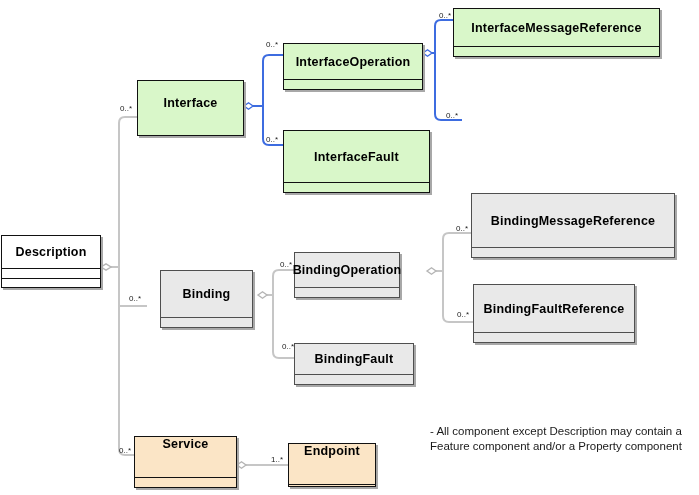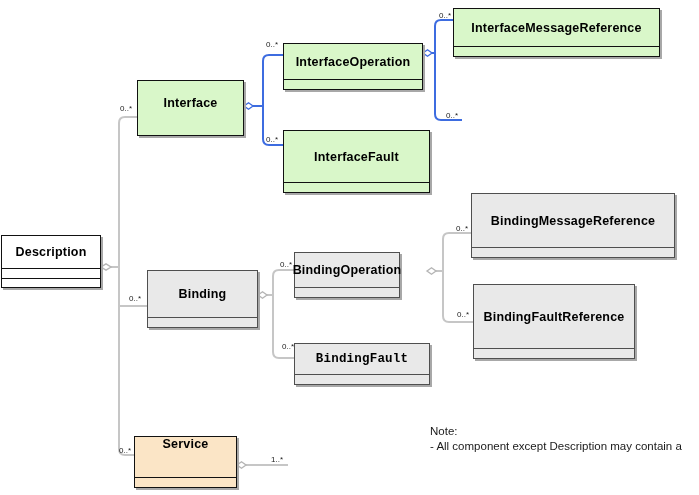--- a/index.html
+++ b/index.html
@@ -92,62 +92,66 @@
     <div class="title">InterfaceMessageReference</div>
     <div class="strip"></div>
   </div>
 
 
   <div class="node green" style="left:283px;top:130px;width:147px;height:63px;">
     <div class="title">InterfaceFault</div>
     <div class="strip"></div>
   </div>
 
-  <div class="node grey" style="left:147px;top:270px;width:111px;height:58px;">
+  <div class="node grey" style="left:160px;top:270px;width:93px;height:58px;">
     <div class="title">Binding</div>
     <div class="strip"></div>
   </div>
 
   <div class="node grey" style="left:294px;top:252px;width:106px;height:46px;">
     <div class="title">BindingOperation</div>
     <div class="strip"></div>
   </div>
 
   <div class="node grey" style="left:471px;top:193px;width:204px;height:65px;">
     <div class="title">BindingMessageReference</div>
     <div class="strip"></div>
   </div>
 
-  <div class="node grey" style="left:473px;top:284px;width:162px;height:75px;">
+  <div class="node grey" style="left:473px;top:284px;width:162px;height:59px;">
     <div class="title">BindingFaultReference</div>
     <div class="strip"></div>
   </div>
 
-  <div class="node grey" style="left:294px;top:343px;width:136px;height:42px;font-family:Liberation Mono, monospace;">
+  <div class="node grey" style="left:294px;top:343px;width:120px;height:42px;">
     <div class="title">BindingFault</div>
     <div class="strip"></div>
   </div>
 
   <div class="node peach" style="left:134px;top:436px;width:103px;height:52px;">
     <div class="title">Service</div>
     <div class="strip"></div>
   </div>
 
+  <div class="node peach" style="left:288px;top:443px;width:88px;height:44px;">
+    <div class="title">Endpoint</div>
+    <div class="strip"></div>
+  </div>
 
   <span class="mult" style="left:120px;top:104px;">0..*</span>
   <span class="mult" style="left:266px;top:40px;">0..*</span>
   <span class="mult" style="left:439px;top:11px;">0..*</span>
   <span class="mult" style="left:446px;top:111px;">0..*</span>
   <span class="mult" style="left:266px;top:135px;">0..*</span>
   <span class="mult" style="left:129px;top:294px;">0..*</span>
   <span class="mult" style="left:280px;top:260px;">0..*</span>
   <span class="mult" style="left:456px;top:224px;">0..*</span>
   <span class="mult" style="left:457px;top:310px;">0..*</span>
   <span class="mult" style="left:282px;top:342px;">0..*</span>
   <span class="mult" style="left:119px;top:446px;">0..*</span>
   <span class="mult" style="left:271px;top:455px;">1..*</span>
 
   <div class="note">
-    <div>Note:</div>
     <div>- All component except Description may contain a</div>
+    <div>Feature component and/or a Property component</div>
   </div>
 
 </div>
 
 </body></html>

